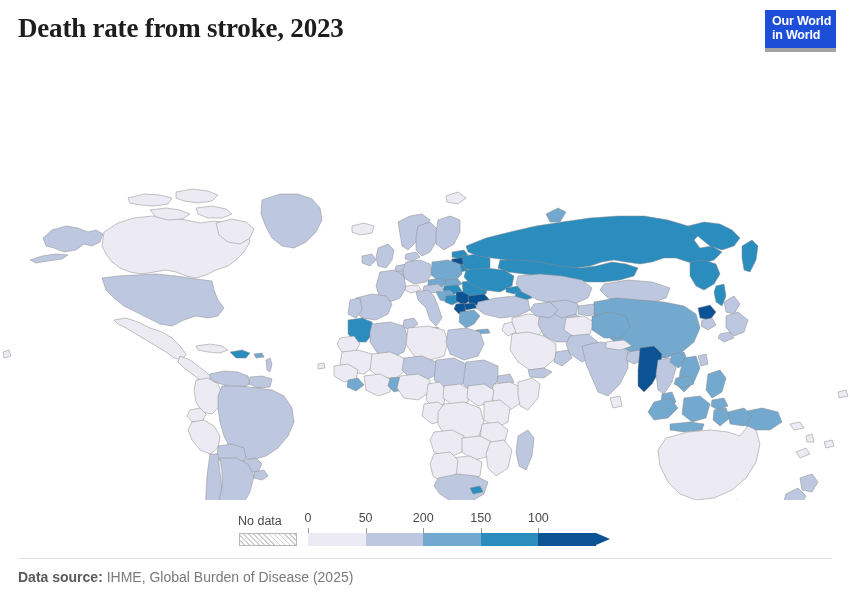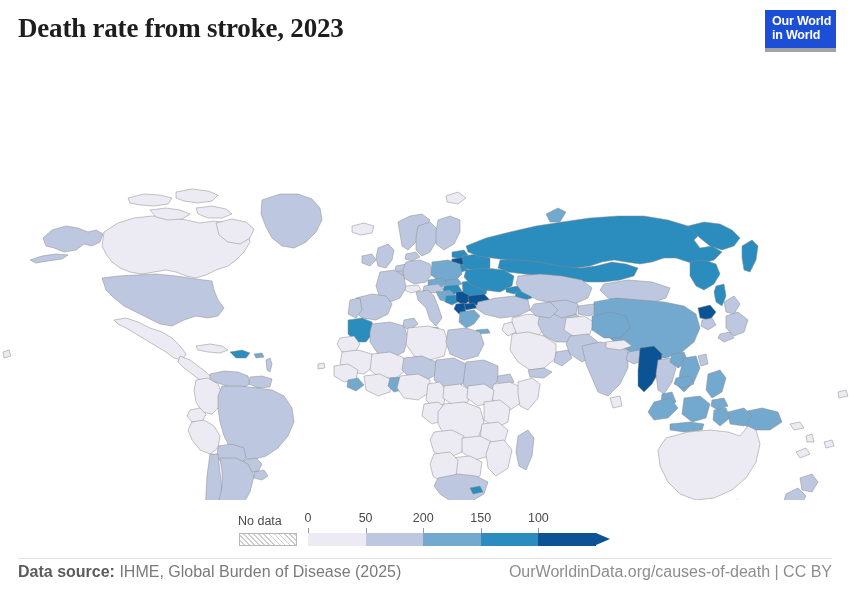--- a/index.html
+++ b/index.html
@@ -175,23 +175,23 @@
   }
   .footer {
     position: absolute;
     left: 0;
     top: 563px;
     width: 850px;
     height: 28px;
     box-sizing: border-box;
     padding: 0 18px;
     display: flex;
-    align-items: flex-start;
+    align-items: center;
     justify-content: space-between;
-    font-size: 16px;
+    font-size: 14px;
     color: #7a7a7a;
   }
   .footer-left { white-space: nowrap; }
   .footer-left b { color: #5b5b5b; font-weight: 700; }
   .footer-right { white-space: nowrap; color: #8d8d8d; }
 </style>
 </head>
 <body>
 
 <div class="header">
@@ -412,14 +412,13 @@
     </div>
   </div>
 </div>
 
 <div class="footer-rule"></div>
 <div class="footer">
   <div class="footer-left">
     <b>Data source:</b>
     <span>IHME, Global Burden of Disease (2025)</span>
   </div>
-  <div class="footer-right">OurWorldinData.org/causes-of-death | CC BY</div>
 </div>
 
 </body></html>

